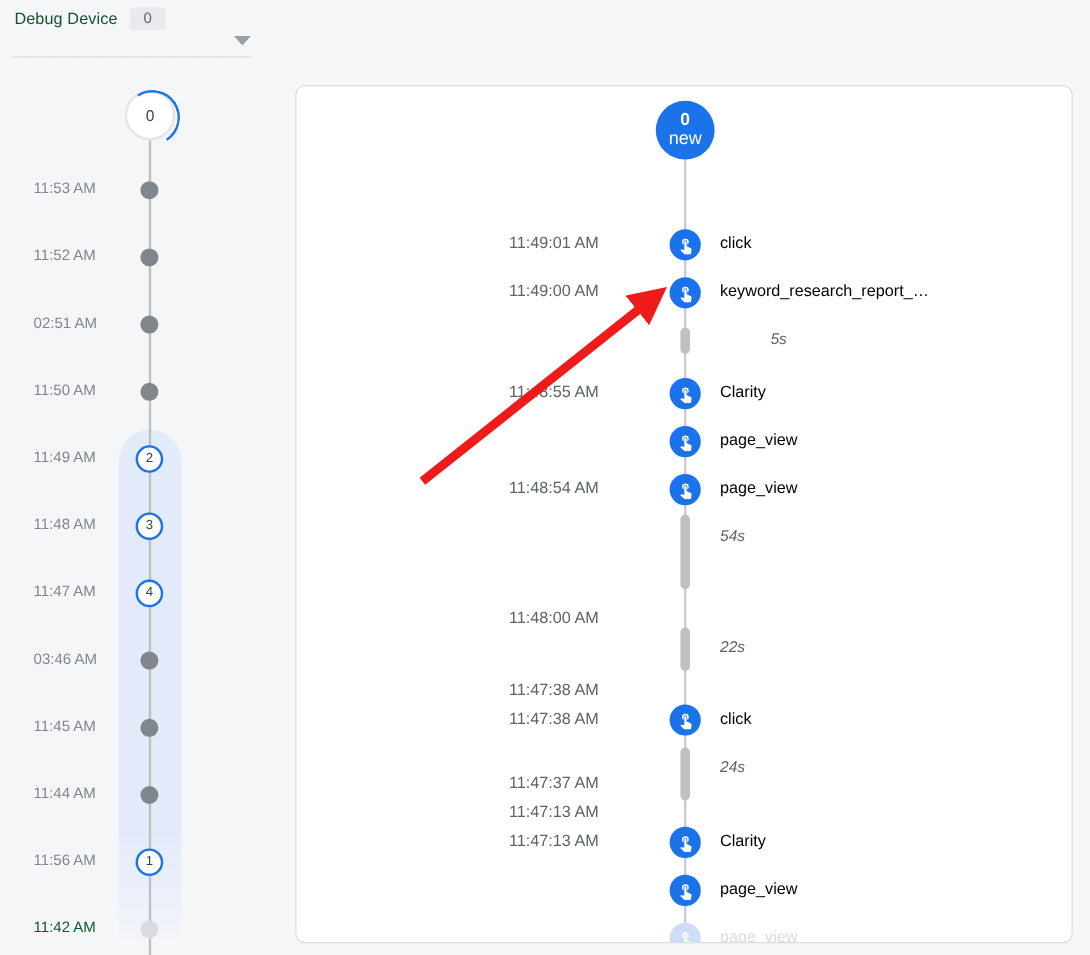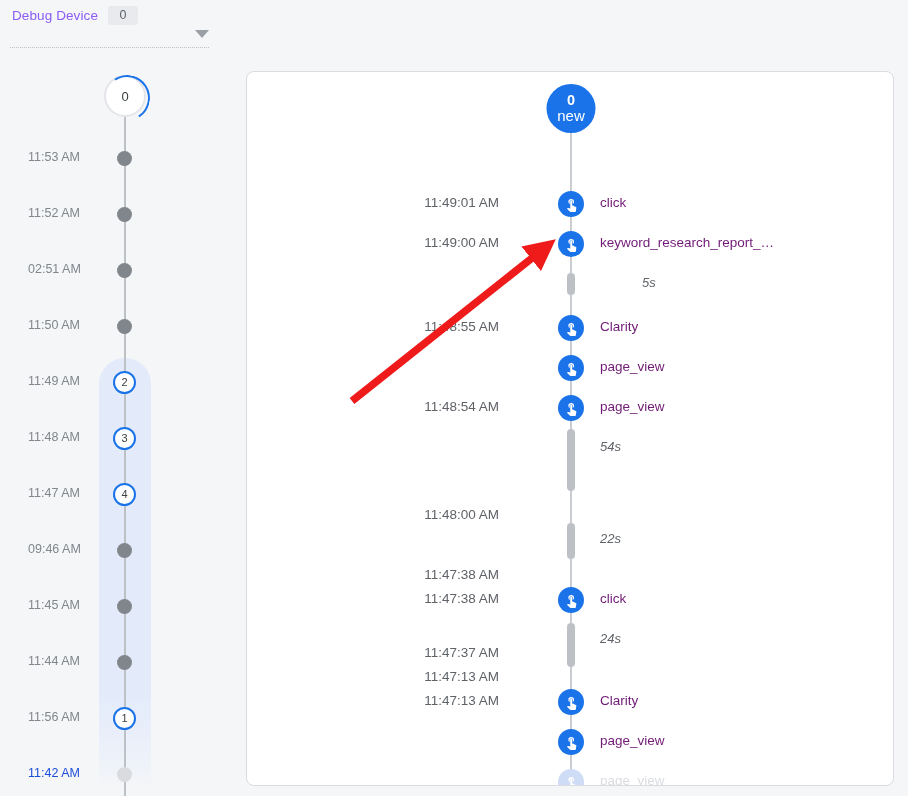--- a/index.html
+++ b/index.html
@@ -28,21 +28,21 @@
   }
   .header-row {
     position: absolute;
     left: 12px; top: 6px;
     display: flex;
     align-items: center;
     gap: 10px;
   }
   .header-title {
     font-size: 13.5px;
-    color: #8b5cf6;
+    color: #14532d;
     letter-spacing: .1px;
     white-space: nowrap;
   }
   .header-badge {
     background: #e8eaed;
     color: #5f6368;
     font-size: 12.5px;
     border-radius: 3px;
     padding: 2px 10px 3px;
     line-height: 14px;
@@ -151,21 +151,21 @@
     border-radius: 50%;
     background: #ffffff;
     border: 2px solid #1a73e8;
     display: flex;
     align-items: center;
     justify-content: center;
     font-size: 11px;
     color: #3c4043;
     line-height: 1;
   }
-  .tick.faded .tick-label { color: #1d4ed8; }
+  .tick.faded .tick-label { color: #14532d; }
   .tick.faded .tick-dot { background: #d9dbdf; }
 
   
   .card {
     position: absolute;
     left: 246px;
     top: 71px;
     width: 648px;
     height: 715px;
     background: #ffffff;
@@ -228,21 +228,21 @@
     display: flex;
     align-items: center;
     justify-content: center;
   }
   .ev-icon svg { display: block; }
   .ev-label {
     position: absolute;
     left: 353px;
     top: -9px;
     font-size: 13.5px;
-    color: #701a75;
+    color: #000000;
     white-space: nowrap;
   }
   .ev-time {
     position: absolute;
     right: 396px;
     top: -9px;
     font-size: 13.5px;
     color: #5f6368;
     white-space: nowrap;
     text-align: right;
@@ -325,21 +325,21 @@
         </div>
         <div class="tick" style="top: 389px;">
           <span class="tick-label">11:48 AM</span>
           <span class="tick-ring">3</span>
         </div>
         <div class="tick" style="top: 445px;">
           <span class="tick-label">11:47 AM</span>
           <span class="tick-ring">4</span>
         </div>
         <div class="tick" style="top: 501px;">
-          <span class="tick-label">09:46 AM</span>
+          <span class="tick-label">03:46 AM</span>
           <span class="tick-dot"></span>
         </div>
         <div class="tick" style="top: 557px;">
           <span class="tick-label">11:45 AM</span>
           <span class="tick-dot"></span>
         </div>
         <div class="tick" style="top: 613px;">
           <span class="tick-label">11:44 AM</span>
           <span class="tick-dot"></span>
         </div>

